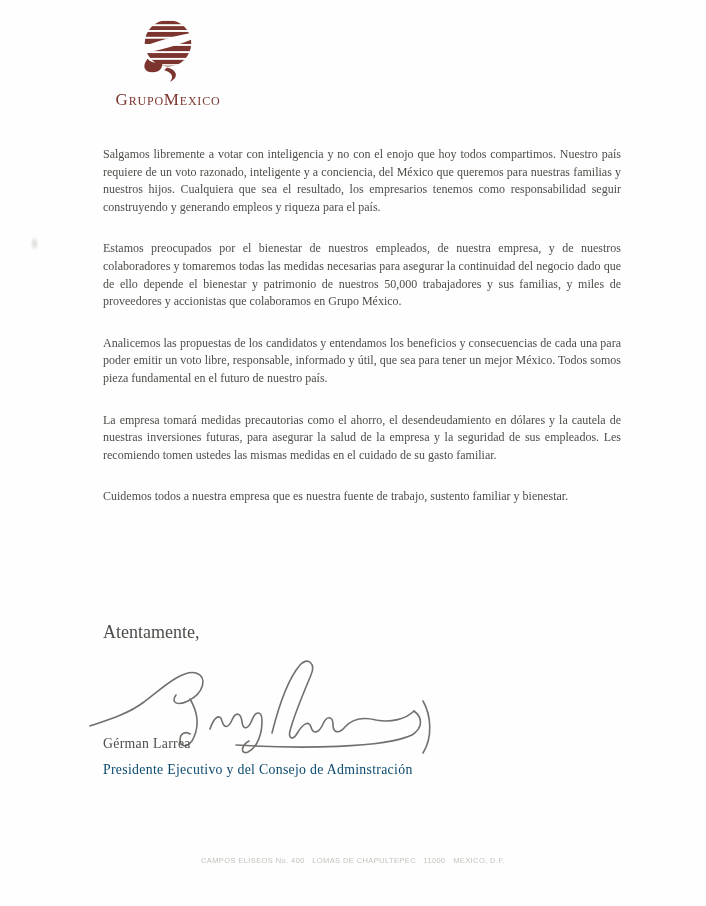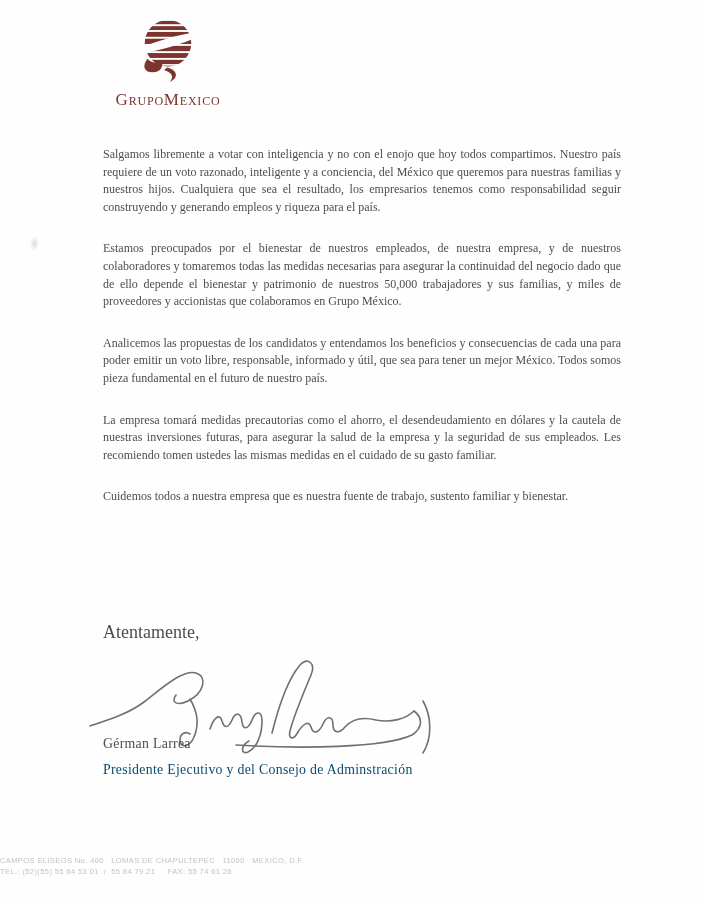--- a/index.html
+++ b/index.html
@@ -47,21 +47,21 @@
     position:absolute;left:103px;top:736px;
     font-size:13.8px;color:#4f4d49;letter-spacing:.3px;
   }
   .signer-title{
     position:absolute;left:103px;top:762px;
     font-size:13.8px;color:#0c4a6e;letter-spacing:.3px;
   }
   
   .footer{
     position:absolute;left:0;top:855px;width:100%;
-    text-align:left;
+    text-align:center;
     color:#c4c2bb;
     font-family:"Liberation Sans", sans-serif;
     font-size:7.5px;line-height:11px;
     letter-spacing:.4px;
   }
   .footer-line{white-space:pre;}
   
   .smudge{
     position:absolute;left:30px;top:236px;width:9px;height:15px;
     background:radial-gradient(ellipse at center,#d9d9d6 0%,rgba(255,255,255,0) 70%);
@@ -120,16 +120,15 @@
       <path d="M328 55 C336 61 338 71 326 79 C298 92 215 93 150 89"></path>
       <path d="M337 45 C345 59 347 81 337 97"></path>
     </g>
   </svg>
 
   <div class="signer-name">Gérman Larrea</div>
   <div class="signer-title">Presidente Ejecutivo y del Consejo de Adminstración</div>
 
   <div class="footer">
     <div class="footer-line">CAMPOS ELISEOS No. 400   LOMAS DE CHAPULTEPEC   11000   MEXICO, D.F.</div>
-    <div class="footer-line">TEL.: (52)(55) 55 64 53 01  /  55 84 79 21     FAX: 55 74 61 26</div>
   </div>
 
 </div>
 
 </body></html>

